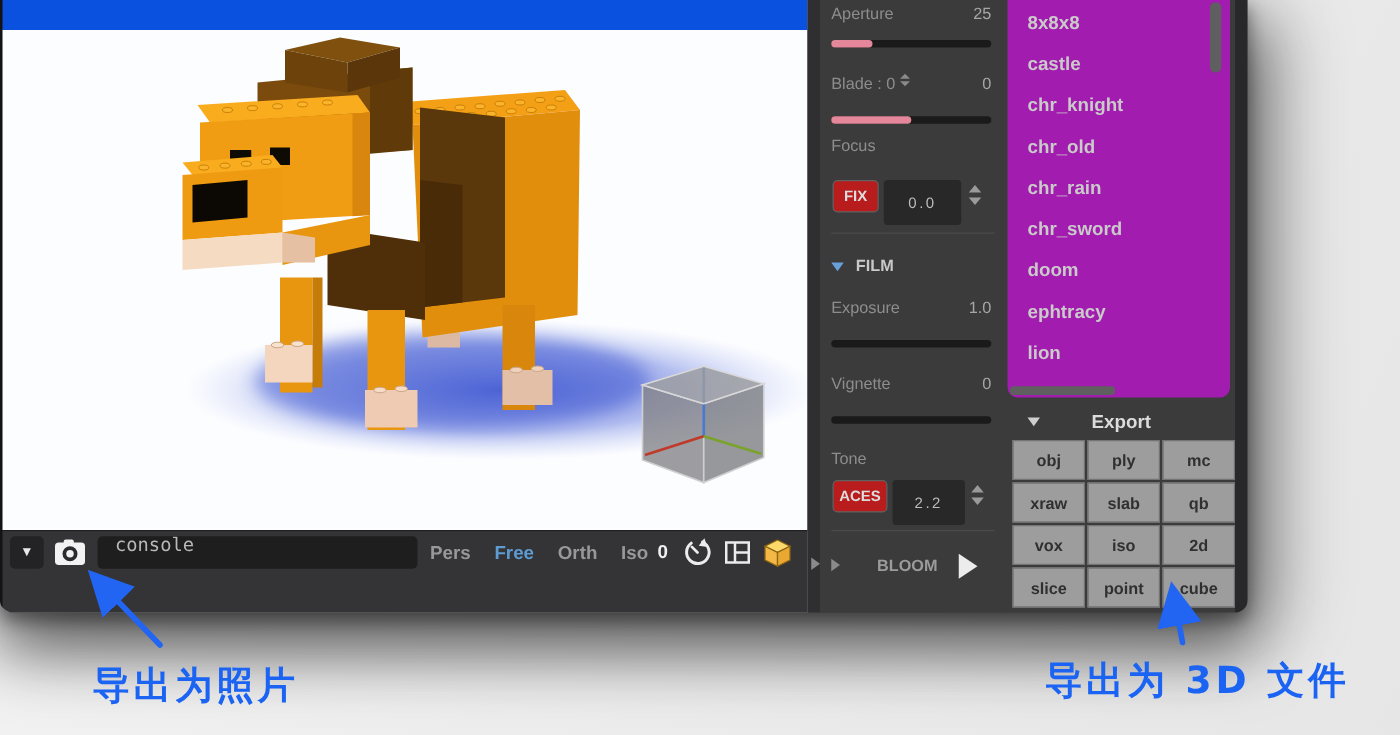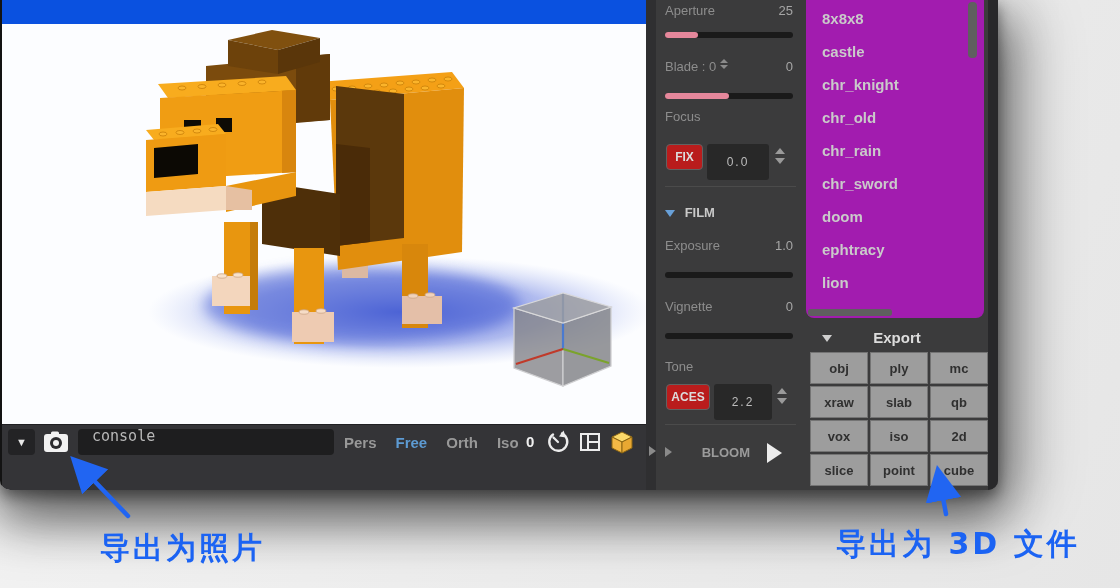--- a/index.html
+++ b/index.html
@@ -66,21 +66,21 @@
   .hscroll{position:absolute;left:808px;top:309px;width:84px;height:7px;border-radius:3px;background:#5f5f5f;}
   .export-header{position:absolute;left:806px;top:326px;width:182px;height:24px;line-height:24px;}
   .export-header .tri{display:inline-block;width:0;height:0;border-top:7px solid #cfcfcf;border-left:5px solid transparent;border-right:5px solid transparent;margin-left:16px;vertical-align:middle;}
   .export-header .txt{position:absolute;left:0;width:100%;text-align:center;color:#dcdcdc;font-weight:bold;font-size:15px;}
   .export-grid{position:absolute;left:810px;top:352px;width:178px;display:grid;grid-template-columns:repeat(3,1fr);gap:2px;}
   .exp-btn{height:32px;background:#9d9d9d;border:1px solid #747474;color:#303030;font-weight:bold;font-size:13px;padding:0;}
   .right-frame{position:absolute;left:988px;top:0;width:10px;height:490px;background:#28282a;}
 
   
   .anno{position:absolute;color:#1b63f3;font-weight:bold;font-size:30px;letter-spacing:3px;font-family:"DejaVu Sans","Liberation Sans",sans-serif;}
-  #anno-left{left:74px;top:528px;margin-left:26px;}
+  #anno-left{left:74px;top:528px;}
   #anno-right{left:836px;top:524px;}
   .arrows{position:absolute;left:0;top:0;width:1120px;height:588px;pointer-events:none;z-index:40;}
 </style>
 </head>
 <body>
 
 <div class="window">
 
   <div class="viewport">
     <div class="topbar"></div>

